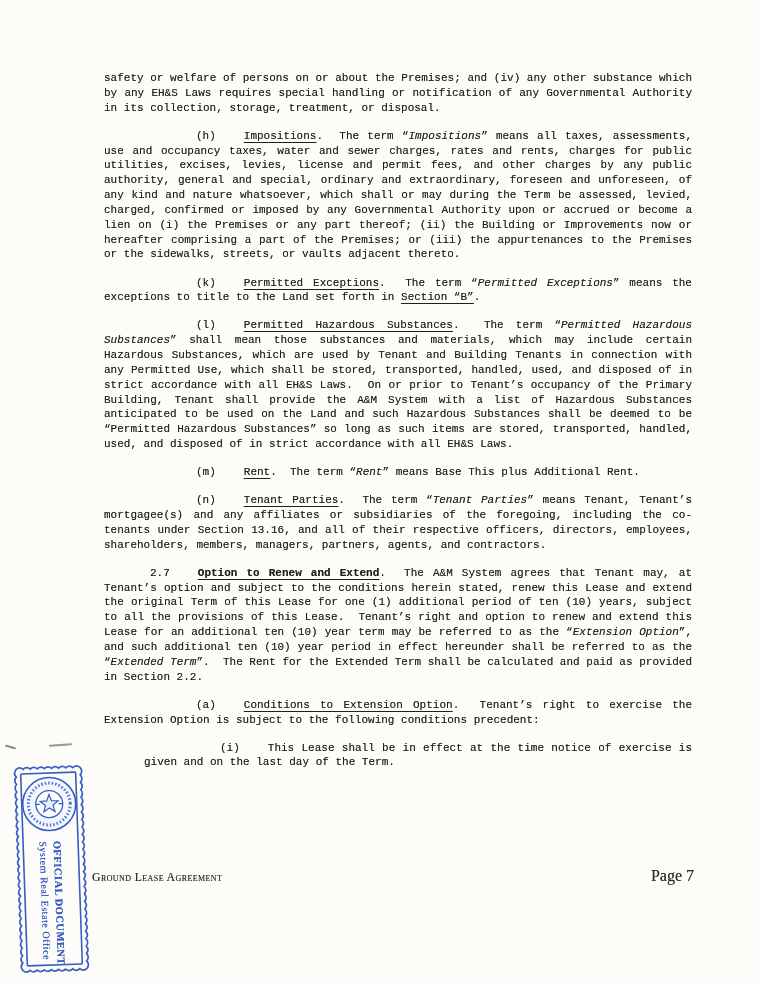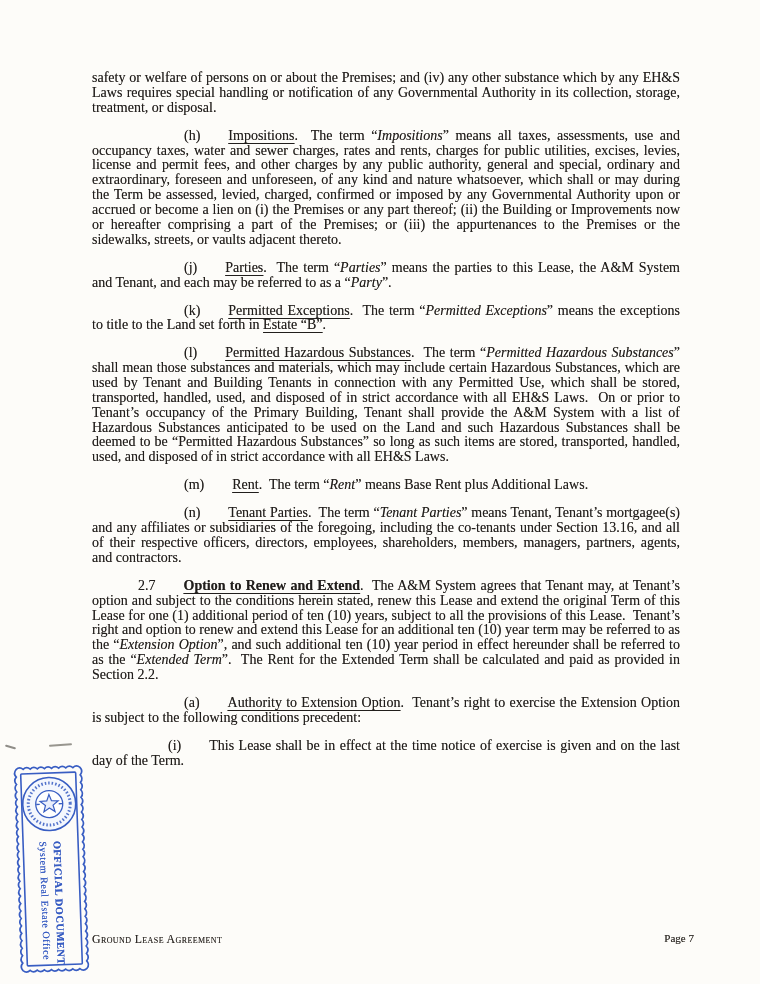--- a/index.html
+++ b/index.html
@@ -4,44 +4,45 @@
 <style>
   html,body{margin:0;padding:0;}
   body{
     width:760px;height:984px;position:relative;overflow:hidden;
     background:var(--paper,#fdfcf9);
     font-family:"Liberation Serif",serif;
   }
   .page{position:absolute;inset:0;}
   
   .doc{
-    position:absolute;left:92px;top:71px;width:588px;
-    font-size:14px;line-height:14.85px;
+    position:absolute;left:104px;top:71px;width:588px;
+    font-size:11px;line-height:14.85px;
     color:var(--ink,#211e1c);
     text-align:justify;
     text-shadow:0 0 .35px rgba(35,28,22,.55);
+    font-family:Liberation Mono, monospace;
   }
   .para{margin:0 0 13.2px 0;text-indent:92px;}
   .para.first{text-indent:0;}
   .para.section{text-indent:46px;}
-  .para.subsub{text-indent:76px;}
+  .para.subsub{margin-left:40px;text-indent:76px;}
   .seg-tab{margin-right:28px;}
   .seg-u{text-decoration:underline;text-underline-offset:2.5px;}
   .seg-i{font-style:italic;}
   .seg-bu{font-weight:bold;text-decoration:underline;text-underline-offset:2.5px;}
   
   .footer{
-    position:absolute;left:92px;top:932px;width:602px;
-    display:flex;align-items:flex-start;
+    position:absolute;left:92px;top:867px;width:602px;
+    display:flex;align-items:flex-end;
     font-size:11.5px;color:#2b2724;
     text-shadow:0 0 .3px rgba(35,28,22,.5);
     gap:24px;
   }
   .f-left{flex:1;font-variant:small-caps;letter-spacing:.4px;font-size:11.8px;}
-  .f-center{flex:0 0 auto;font-size:11px;}
+  .f-center{flex:0 0 auto;font-size:16px;}
   .f-right{flex:1;text-align:right;white-space:nowrap;}
   .blank{display:inline-block;width:32px;border-bottom:1.2px solid #2b2724;height:2px;margin:0 6px;}
   .blank.last{width:38px;margin-right:0;}
   
   .pencil{position:absolute;border-radius:1px;}
   .pencil.tick{left:5px;top:746px;width:11px;height:2px;background:#8f8d88;transform:rotate(16deg);}
   .pencil.dash{left:49px;top:744px;width:23px;height:2.2px;background:#98968f;transform:rotate(-4deg);}
   
   .stamp{
     position:absolute;left:15px;top:764px;width:73px;height:210px;
@@ -63,27 +64,26 @@
   .st2{font-size:10.5px;font-weight:bold;letter-spacing:.5px;}
 </style>
 </head>
 <body>
 
 <div class="page">
 
   <div class="doc">
       <p class="para first"><span class="seg">safety or welfare of persons on or about the Premises; and (iv) any other substance which by any EH&amp;S Laws requires special handling or notification of any Governmental Authority in its collection, storage, treatment, or disposal.</span></p>
       <p class="para"><span class="seg-tab">(h)</span><span class="seg-u">Impositions</span><span class="seg">.&nbsp; The term “</span><span class="seg-i">Impositions</span><span class="seg">” means all taxes, assessments, use and occupancy taxes, water and sewer charges, rates and rents, charges for public utilities, excises, levies, license and permit fees, and other charges by any public authority, general and special, ordinary and extraordinary, foreseen and unforeseen, of any kind and nature whatsoever, which shall or may during the Term be assessed, levied, charged, confirmed or imposed by any Governmental Authority upon or accrued or become a lien on (i) the Premises or any part thereof; (ii) the Building or Improvements now or hereafter comprising a part of the Premises; or (iii) the appurtenances to the Premises or the sidewalks, streets, or vaults adjacent thereto.</span></p>
-      <p class="para"><span class="seg-tab">(j)</span><span class="seg-u">Parties</span><span class="seg">.&nbsp; The term “</span><span class="seg-i">Parties</span><span class="seg">” means the parties to this Lease, the A&amp;M System and Tenant, and each may be referred to as a “</span><span class="seg-i">Party</span><span class="seg">”.</span></p>
-      <p class="para"><span class="seg-tab">(k)</span><span class="seg-u">Permitted Exceptions</span><span class="seg">.&nbsp; The term “</span><span class="seg-i">Permitted Exceptions</span><span class="seg">” means the exceptions to title to the Land set forth in </span><span class="seg-u">Estate “B”</span><span class="seg">.</span></p>
+      <p class="para"><span class="seg-tab">(k)</span><span class="seg-u">Permitted Exceptions</span><span class="seg">.&nbsp; The term “</span><span class="seg-i">Permitted Exceptions</span><span class="seg">” means the exceptions to title to the Land set forth in </span><span class="seg-u">Section “B”</span><span class="seg">.</span></p>
       <p class="para"><span class="seg-tab">(l)</span><span class="seg-u">Permitted Hazardous Substances</span><span class="seg">.&nbsp; The term “</span><span class="seg-i">Permitted Hazardous Substances</span><span class="seg">” shall mean those substances and materials, which may include certain Hazardous Substances, which are used by Tenant and Building Tenants in connection with any Permitted Use, which shall be stored, transported, handled, used, and disposed of in strict accordance with all EH&amp;S Laws.&nbsp; On or prior to Tenant’s occupancy of the Primary Building, Tenant shall provide the A&amp;M System with a list of Hazardous Substances anticipated to be used on the Land and such Hazardous Substances shall be deemed to be “Permitted Hazardous Substances” so long as such items are stored, transported, handled, used, and disposed of in strict accordance with all EH&amp;S Laws.</span></p>
-      <p class="para"><span class="seg-tab">(m)</span><span class="seg-u">Rent</span><span class="seg">.&nbsp; The term “</span><span class="seg-i">Rent</span><span class="seg">” means Base Rent plus Additional Laws.</span></p>
+      <p class="para"><span class="seg-tab">(m)</span><span class="seg-u">Rent</span><span class="seg">.&nbsp; The term “</span><span class="seg-i">Rent</span><span class="seg">” means Base This plus Additional Rent.</span></p>
       <p class="para"><span class="seg-tab">(n)</span><span class="seg-u">Tenant Parties</span><span class="seg">.&nbsp; The term “</span><span class="seg-i">Tenant Parties</span><span class="seg">” means Tenant, Tenant’s mortgagee(s) and any affiliates or subsidiaries of the foregoing, including the co-tenants under Section 13.16, and all of their respective officers, directors, employees, shareholders, members, managers, partners, agents, and contractors.</span></p>
       <p class="para section"><span class="seg-tab">2.7</span><span class="seg-bu">Option to Renew and Extend</span><span class="seg">.&nbsp; The A&amp;M System agrees that Tenant may, at Tenant’s option and subject to the conditions herein stated, renew this Lease and extend the original Term of this Lease for one (1) additional period of ten (10) years, subject to all the provisions of this Lease.&nbsp; Tenant’s right and option to renew and extend this Lease for an additional ten (10) year term may be referred to as the “</span><span class="seg-i">Extension Option</span><span class="seg">”, and such additional ten (10) year period in effect hereunder shall be referred to as the “</span><span class="seg-i">Extended Term</span><span class="seg">”.&nbsp; The Rent for the Extended Term shall be calculated and paid as provided in Section 2.2.</span></p>
-      <p class="para"><span class="seg-tab">(a)</span><span class="seg-u">Authority to Extension Option</span><span class="seg">.&nbsp; Tenant’s right to exercise the Extension Option is subject to the following conditions precedent:</span></p>
+      <p class="para"><span class="seg-tab">(a)</span><span class="seg-u">Conditions to Extension Option</span><span class="seg">.&nbsp; Tenant’s right to exercise the Extension Option is subject to the following conditions precedent:</span></p>
       <p class="para subsub"><span class="seg-tab">(i)</span><span class="seg">This Lease shall be in effect at the time notice of exercise is given and on the last day of the Term.</span></p>
     </div>
 
   <div class="pencil tick"></div>
   <div class="pencil dash"></div>
 
   <div class="stamp">
     <svg viewBox="0 0 73 210" width="73" height="210">
       <path id="wavy-border" fill="none" stroke="#2e55c0" stroke-width="1.7" d="M 4.5 4.5 q 3.5555555555555554 -3.2 7.111111111111111 0 q 3.5555555555555554 -3.2 7.111111111111111 0 q 3.5555555555555554 -3.2 7.111111111111111 0 q 3.5555555555555554 -3.2 7.111111111111111 0 q 3.5555555555555554 -3.2 7.111111111111111 0 q 3.5555555555555554 -3.2 7.111111111111111 0 q 3.5555555555555554 -3.2 7.111111111111111 0 q 3.5555555555555554 -3.2 7.111111111111111 0 q 3.5555555555555554 -3.2 7.111111111111111 0 q 3.2 3.7222222222222223 0 7.444444444444445 q 3.2 3.7222222222222223 0 7.444444444444445 q 3.2 3.7222222222222223 0 7.444444444444445 q 3.2 3.7222222222222223 0 7.444444444444445 q 3.2 3.7222222222222223 0 7.444444444444445 q 3.2 3.7222222222222223 0 7.444444444444445 q 3.2 3.7222222222222223 0 7.444444444444445 q 3.2 3.7222222222222223 0 7.444444444444445 q 3.2 3.7222222222222223 0 7.444444444444445 q 3.2 3.7222222222222223 0 7.444444444444445 q 3.2 3.7222222222222223 0 7.444444444444445 q 3.2 3.7222222222222223 0 7.444444444444445 q 3.2 3.7222222222222223 0 7.444444444444445 q 3.2 3.7222222222222223 0 7.444444444444445 q 3.2 3.7222222222222223 0 7.444444444444445 q 3.2 3.7222222222222223 0 7.444444444444445 q 3.2 3.7222222222222223 0 7.444444444444445 q 3.2 3.7222222222222223 0 7.444444444444445 q 3.2 3.7222222222222223 0 7.444444444444445 q 3.2 3.7222222222222223 0 7.444444444444445 q 3.2 3.7222222222222223 0 7.444444444444445 q 3.2 3.7222222222222223 0 7.444444444444445 q 3.2 3.7222222222222223 0 7.444444444444445 q 3.2 3.7222222222222223 0 7.444444444444445 q 3.2 3.7222222222222223 0 7.444444444444445 q 3.2 3.7222222222222223 0 7.444444444444445 q 3.2 3.7222222222222223 0 7.444444444444445 q -3.5555555555555554 3.2 -7.111111111111111 0 q -3.5555555555555554 3.2 -7.111111111111111 0 q -3.5555555555555554 3.2 -7.111111111111111 0 q -3.5555555555555554 3.2 -7.111111111111111 0 q -3.5555555555555554 3.2 -7.111111111111111 0 q -3.5555555555555554 3.2 -7.111111111111111 0 q -3.5555555555555554 3.2 -7.111111111111111 0 q -3.5555555555555554 3.2 -7.111111111111111 0 q -3.5555555555555554 3.2 -7.111111111111111 0 q -3.2 -3.7222222222222223 0 -7.444444444444445 q -3.2 -3.7222222222222223 0 -7.444444444444445 q -3.2 -3.7222222222222223 0 -7.444444444444445 q -3.2 -3.7222222222222223 0 -7.444444444444445 q -3.2 -3.7222222222222223 0 -7.444444444444445 q -3.2 -3.7222222222222223 0 -7.444444444444445 q -3.2 -3.7222222222222223 0 -7.444444444444445 q -3.2 -3.7222222222222223 0 -7.444444444444445 q -3.2 -3.7222222222222223 0 -7.444444444444445 q -3.2 -3.7222222222222223 0 -7.444444444444445 q -3.2 -3.7222222222222223 0 -7.444444444444445 q -3.2 -3.7222222222222223 0 -7.444444444444445 q -3.2 -3.7222222222222223 0 -7.444444444444445 q -3.2 -3.7222222222222223 0 -7.444444444444445 q -3.2 -3.7222222222222223 0 -7.444444444444445 q -3.2 -3.7222222222222223 0 -7.444444444444445 q -3.2 -3.7222222222222223 0 -7.444444444444445 q -3.2 -3.7222222222222223 0 -7.444444444444445 q -3.2 -3.7222222222222223 0 -7.444444444444445 q -3.2 -3.7222222222222223 0 -7.444444444444445 q -3.2 -3.7222222222222223 0 -7.444444444444445 q -3.2 -3.7222222222222223 0 -7.444444444444445 q -3.2 -3.7222222222222223 0 -7.444444444444445 q -3.2 -3.7222222222222223 0 -7.444444444444445 q -3.2 -3.7222222222222223 0 -7.444444444444445 q -3.2 -3.7222222222222223 0 -7.444444444444445 q -3.2 -3.7222222222222223 0 -7.444444444444445 Z"></path>
       <rect x="9" y="9" width="55" height="192" rx="1" fill="none" stroke="#2e55c0" stroke-width="1.6"></rect>

